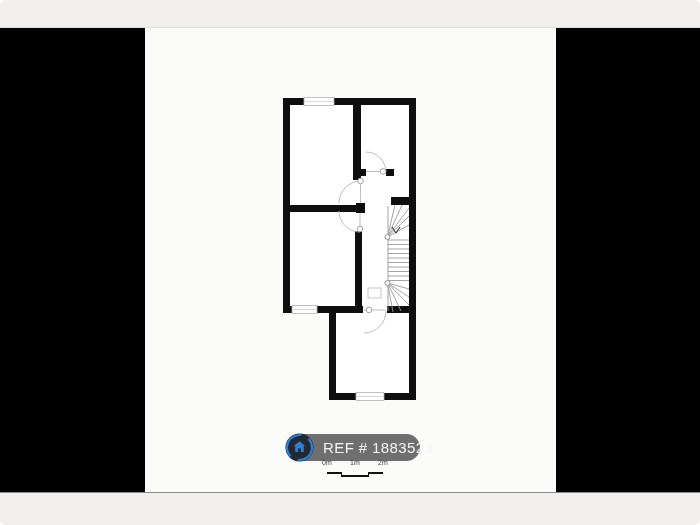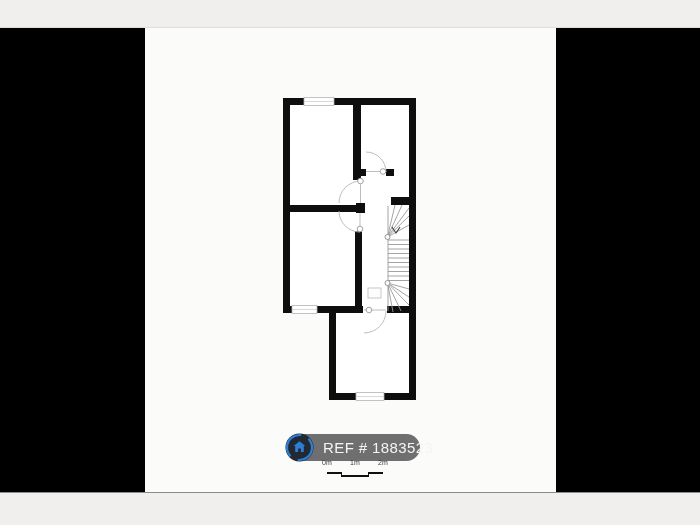--- a/index.html
+++ b/index.html
@@ -1,18 +1,18 @@
 <!DOCTYPE html>
 <html><head>
 <meta charset="utf-8">
 <style>
   html,body{margin:0;padding:0;}
   .screen{
     position:relative;width:700px;height:525px;overflow:hidden;
-    background:#f0efed;font-family:"Liberation Sans",sans-serif;
+    background:#f0efed;font-family:"Liberation Sans",sans-serif;border-radius:6px;
   }
   .photo-frame{
     position:absolute;left:0;top:27px;width:700px;height:466px;
     background:#fbfbfa;border-top:1px solid #dedede;border-bottom:1px solid #8c8c8c;
     box-sizing:border-box;
   }
   .bar{position:absolute;top:0;height:100%;background:#000;}
   .bar-left{left:0;width:145px;}
   .bar-right{left:556px;width:144px;}
   .plan-svg{position:absolute;left:0;top:0;width:700px;height:525px;}

